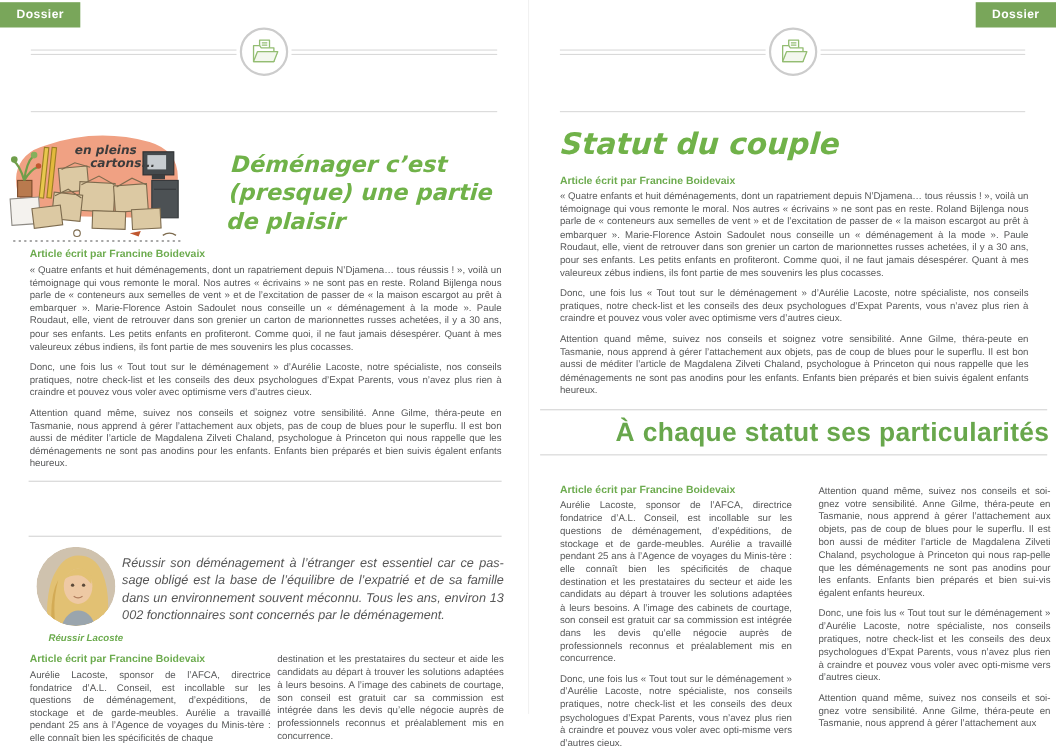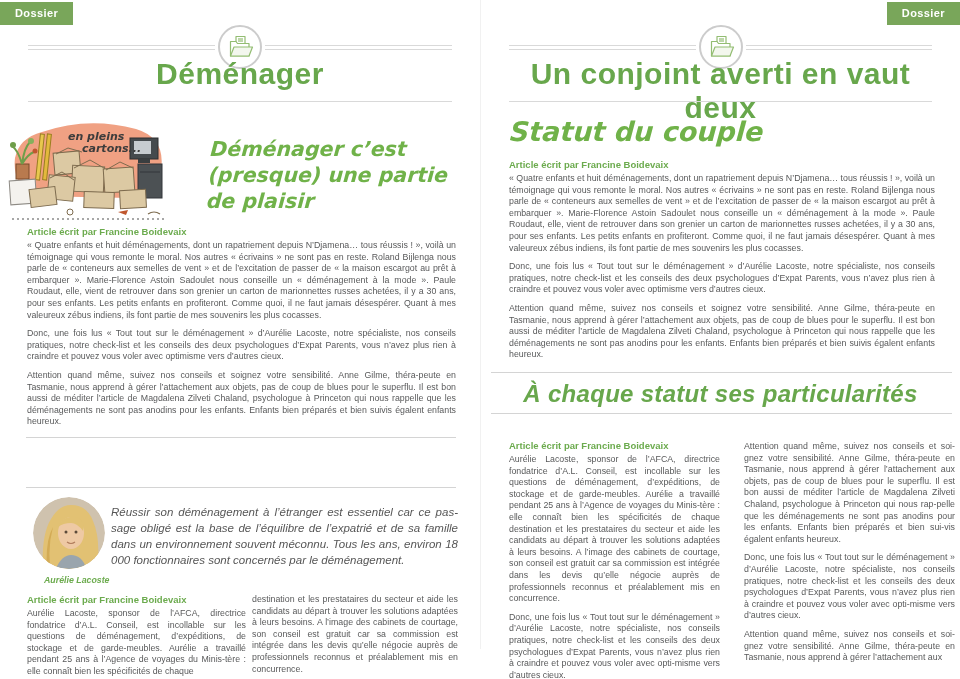--- a/index.html
+++ b/index.html
@@ -30,21 +30,21 @@
           color:#70b249; transform:skewX(-4deg); transform-origin:left bottom; }
 
   .byline { color:#6cab4e; font-weight:bold; font-size:9.5px; }
 
   .body-text { font-size:8.8px; line-height:11.6px; text-align:justify; color:#58595a; }
   .body-text p + p { margin-top:7px; }
 
   .rule { border-top:1px solid #d4d4d4; }
 
   .section-title { color:#68a74c; font-size:23px; font-weight:bold; letter-spacing:.3px;
-                   text-align:center;font-style:italic; }
+                   text-align:right; }
 
   .quote { font-style:italic; color:#565656; font-size:11.5px; line-height:16px;
            text-align:justify; }
 
   .photo-caption { color:#6cab4e; font-weight:bold; font-style:italic; font-size:8.8px; }
 
   .pagenum { position:absolute; font-size:8px; color:#6b6b6b;margin-top:40px; }
 
   .avatar { border-radius:50%; overflow:hidden; width:72px; height:72px; display:block; }
 </style>
@@ -66,21 +66,20 @@
             <line x1="13" y1="5" x2="18" y2="5"></line>
             <line x1="13" y1="7" x2="18" y2="7"></line>
             <path d="M5.5 11 L5.5 7.5 L11 7.5 L12.5 9.5 L24 9.5 L24 22 L5.5 22 Z" fill="#ffffff"></path>
             <path d="M5.5 22 L9 13 L27.5 13 L24 22 Z" fill="#f3f7ee"></path>
           </g>
         </svg>
       </div>
       <div class="dline"></div>
     </div>
 
-    <div class="page-title">Déménager</div>
     <div class="title-rule"></div>
 
     <div style="position:absolute; left:8px; top:122px; width:162px; height:102px;">
       <svg width="162" height="102" viewBox="0 0 162 102">
         <path d="M34 10 Q80 -6 128 7 Q158 16 153 48 Q150 72 122 76 L26 74 Q4 62 7 36 Q11 16 34 10 Z" fill="#f0a183"></path>
 
         <rect x="8" y="42" width="13" height="15" fill="#b97a4e" stroke="#7a4b2a" stroke-width="1"></rect>
         <path d="M14 42 Q10 28 4 24 M14 42 Q16 26 22 20 M14 42 Q20 32 26 30" fill="none" stroke="#6f9e4a" stroke-width="2"></path>
         <circle cx="5" cy="23" r="3" fill="#6f9e4a"></circle>
         <circle cx="23" cy="19" r="3" fill="#86b05c"></circle>
@@ -151,23 +150,23 @@
           <path d="M14 74 Q12 44 20 30 Q14 52 18 74 Z" fill="#d3ab55"></path>
           <ellipse cx="38" cy="36" rx="13" ry="16" fill="#eec9a4"></ellipse>
           <path d="M25 30 Q30 18 42 20 Q52 22 50 34 Q44 26 38 26 Q30 26 25 30 Z" fill="#e2c173"></path>
           <circle cx="33" cy="35" r="1.5" fill="#5b4a3a"></circle>
           <circle cx="43" cy="35" r="1.5" fill="#5b4a3a"></circle>
           <path d="M34 45 Q38 48 42 45" stroke="#b07c5c" stroke-width="1.2" fill="none"></path>
           <path d="M22 74 Q28 58 38 58 Q50 58 54 74 Z" fill="#9aa5ad"></path>
         </g>
       </svg>
     </div>
-    <div class="photo-caption" style="position:absolute; left:44px; top:575px;">Aurélie Lacoste</div>
-
-    <div class="quote" style="position:absolute; left:111px; top:504px; width:347px;">Réussir son déménagement à l’étranger est essentiel car ce pas-sage obligé est la base de l’équilibre de l’expatrié et de sa famille dans un environnement souvent méconnu. Tous les ans, environ 18 000 fonctionnaires sont concernés par le déménagement.</div>
+    <div class="photo-caption" style="position:absolute; left:44px; top:575px;">Réussir Lacoste</div>
+
+    <div class="quote" style="position:absolute; left:111px; top:504px; width:347px;">Réussir son déménagement à l’étranger est essentiel car ce pas-sage obligé est la base de l’équilibre de l’expatrié et de sa famille dans un environnement souvent méconnu. Tous les ans, environ 13 002 fonctionnaires sont concernés par le déménagement.</div>
 
     <div class="byline" style="position:absolute; left:27px; top:594px;">Article écrit par Francine Boidevaix</div>
 
     <div class="body-text" style="position:absolute; left:27px; top:608px; width:219px;">Aurélie Lacoste, sponsor de l’AFCA, directrice fondatrice d’A.L. Conseil, est incollable sur les questions de déménagement, d’expéditions, de stockage et de garde-meubles. Aurélie a travaillé pendant 25 ans à l’Agence de voyages du Minis-tère : elle connaît bien les spécificités de chaque</div>
 
     <div class="body-text" style="position:absolute; left:252px; top:594px; width:206px;">destination et les prestataires du secteur et aide les candidats au départ à trouver les solutions adaptées à leurs besoins. A l’image des cabinets de courtage, son conseil est gratuit car sa commission est intégrée dans les devis qu’elle négocie auprès de professionnels reconnus et préalablement mis en concurrence.</div>
 
     <div class="pagenum" style="left:22px; top:653px;">28.</div>
   </div>
 
@@ -184,21 +183,20 @@
             <line x1="13" y1="5" x2="18" y2="5"></line>
             <line x1="13" y1="7" x2="18" y2="7"></line>
             <path d="M5.5 11 L5.5 7.5 L11 7.5 L12.5 9.5 L24 9.5 L24 22 L5.5 22 Z" fill="#ffffff"></path>
             <path d="M5.5 22 L9 13 L27.5 13 L24 22 Z" fill="#f3f7ee"></path>
           </g>
         </svg>
       </div>
       <div class="dline"></div>
     </div>
 
-    <div class="page-title">Un conjoint averti en vaut deux</div>
     <div class="title-rule"></div>
 
     <div class="hand" style="position:absolute; left:28px; top:116px; font-size:27px;">Statut du couple</div>
 
     <div class="byline" style="position:absolute; left:28px; top:159px;">Article écrit par Francine Boidevaix</div>
 
     <div class="body-text" style="position:absolute; left:28px; top:173px; width:426px;">
       <p>« Quatre enfants et huit déménagements, dont un rapatriement depuis N’Djamena… tous réussis ! », voilà un témoignage qui vous remonte le moral. Nos autres « écrivains » ne sont pas en reste. Roland Bijlenga nous parle de « conteneurs aux semelles de vent » et de l’excitation de passer de « la maison escargot au prêt à embarquer ». Marie-Florence Astoin Sadoulet nous conseille un « déménagement à la mode ». Paule Roudaut, elle, vient de retrouver dans son grenier un carton de marionnettes russes achetées, il y a 30 ans, pour ses enfants. Les petits enfants en profiteront. Comme quoi, il ne faut jamais désespérer. Quant à mes valeureux zébus indiens, ils font partie de mes souvenirs les plus cocasses.</p>
       <p>Donc, une fois lus « Tout tout sur le déménagement » d’Aurélie Lacoste, notre spécialiste, nos conseils pratiques, notre check-list et les conseils des deux psychologues d’Expat Parents, vous n’avez plus rien à craindre et pouvez vous voler avec optimisme vers d’autres cieux.</p>
       <p>Attention quand même, suivez nos conseils et soignez votre sensibilité. Anne Gilme, théra-peute en Tasmanie, nous apprend à gérer l’attachement aux objets, pas de coup de blues pour le superflu. Il est bon aussi de méditer l’article de Magdalena Zilveti Chaland, psychologue à Princeton qui nous rappelle que les déménagements ne sont pas anodins pour les enfants. Enfants bien préparés et bien suivis égalent enfants heureux.</p>

